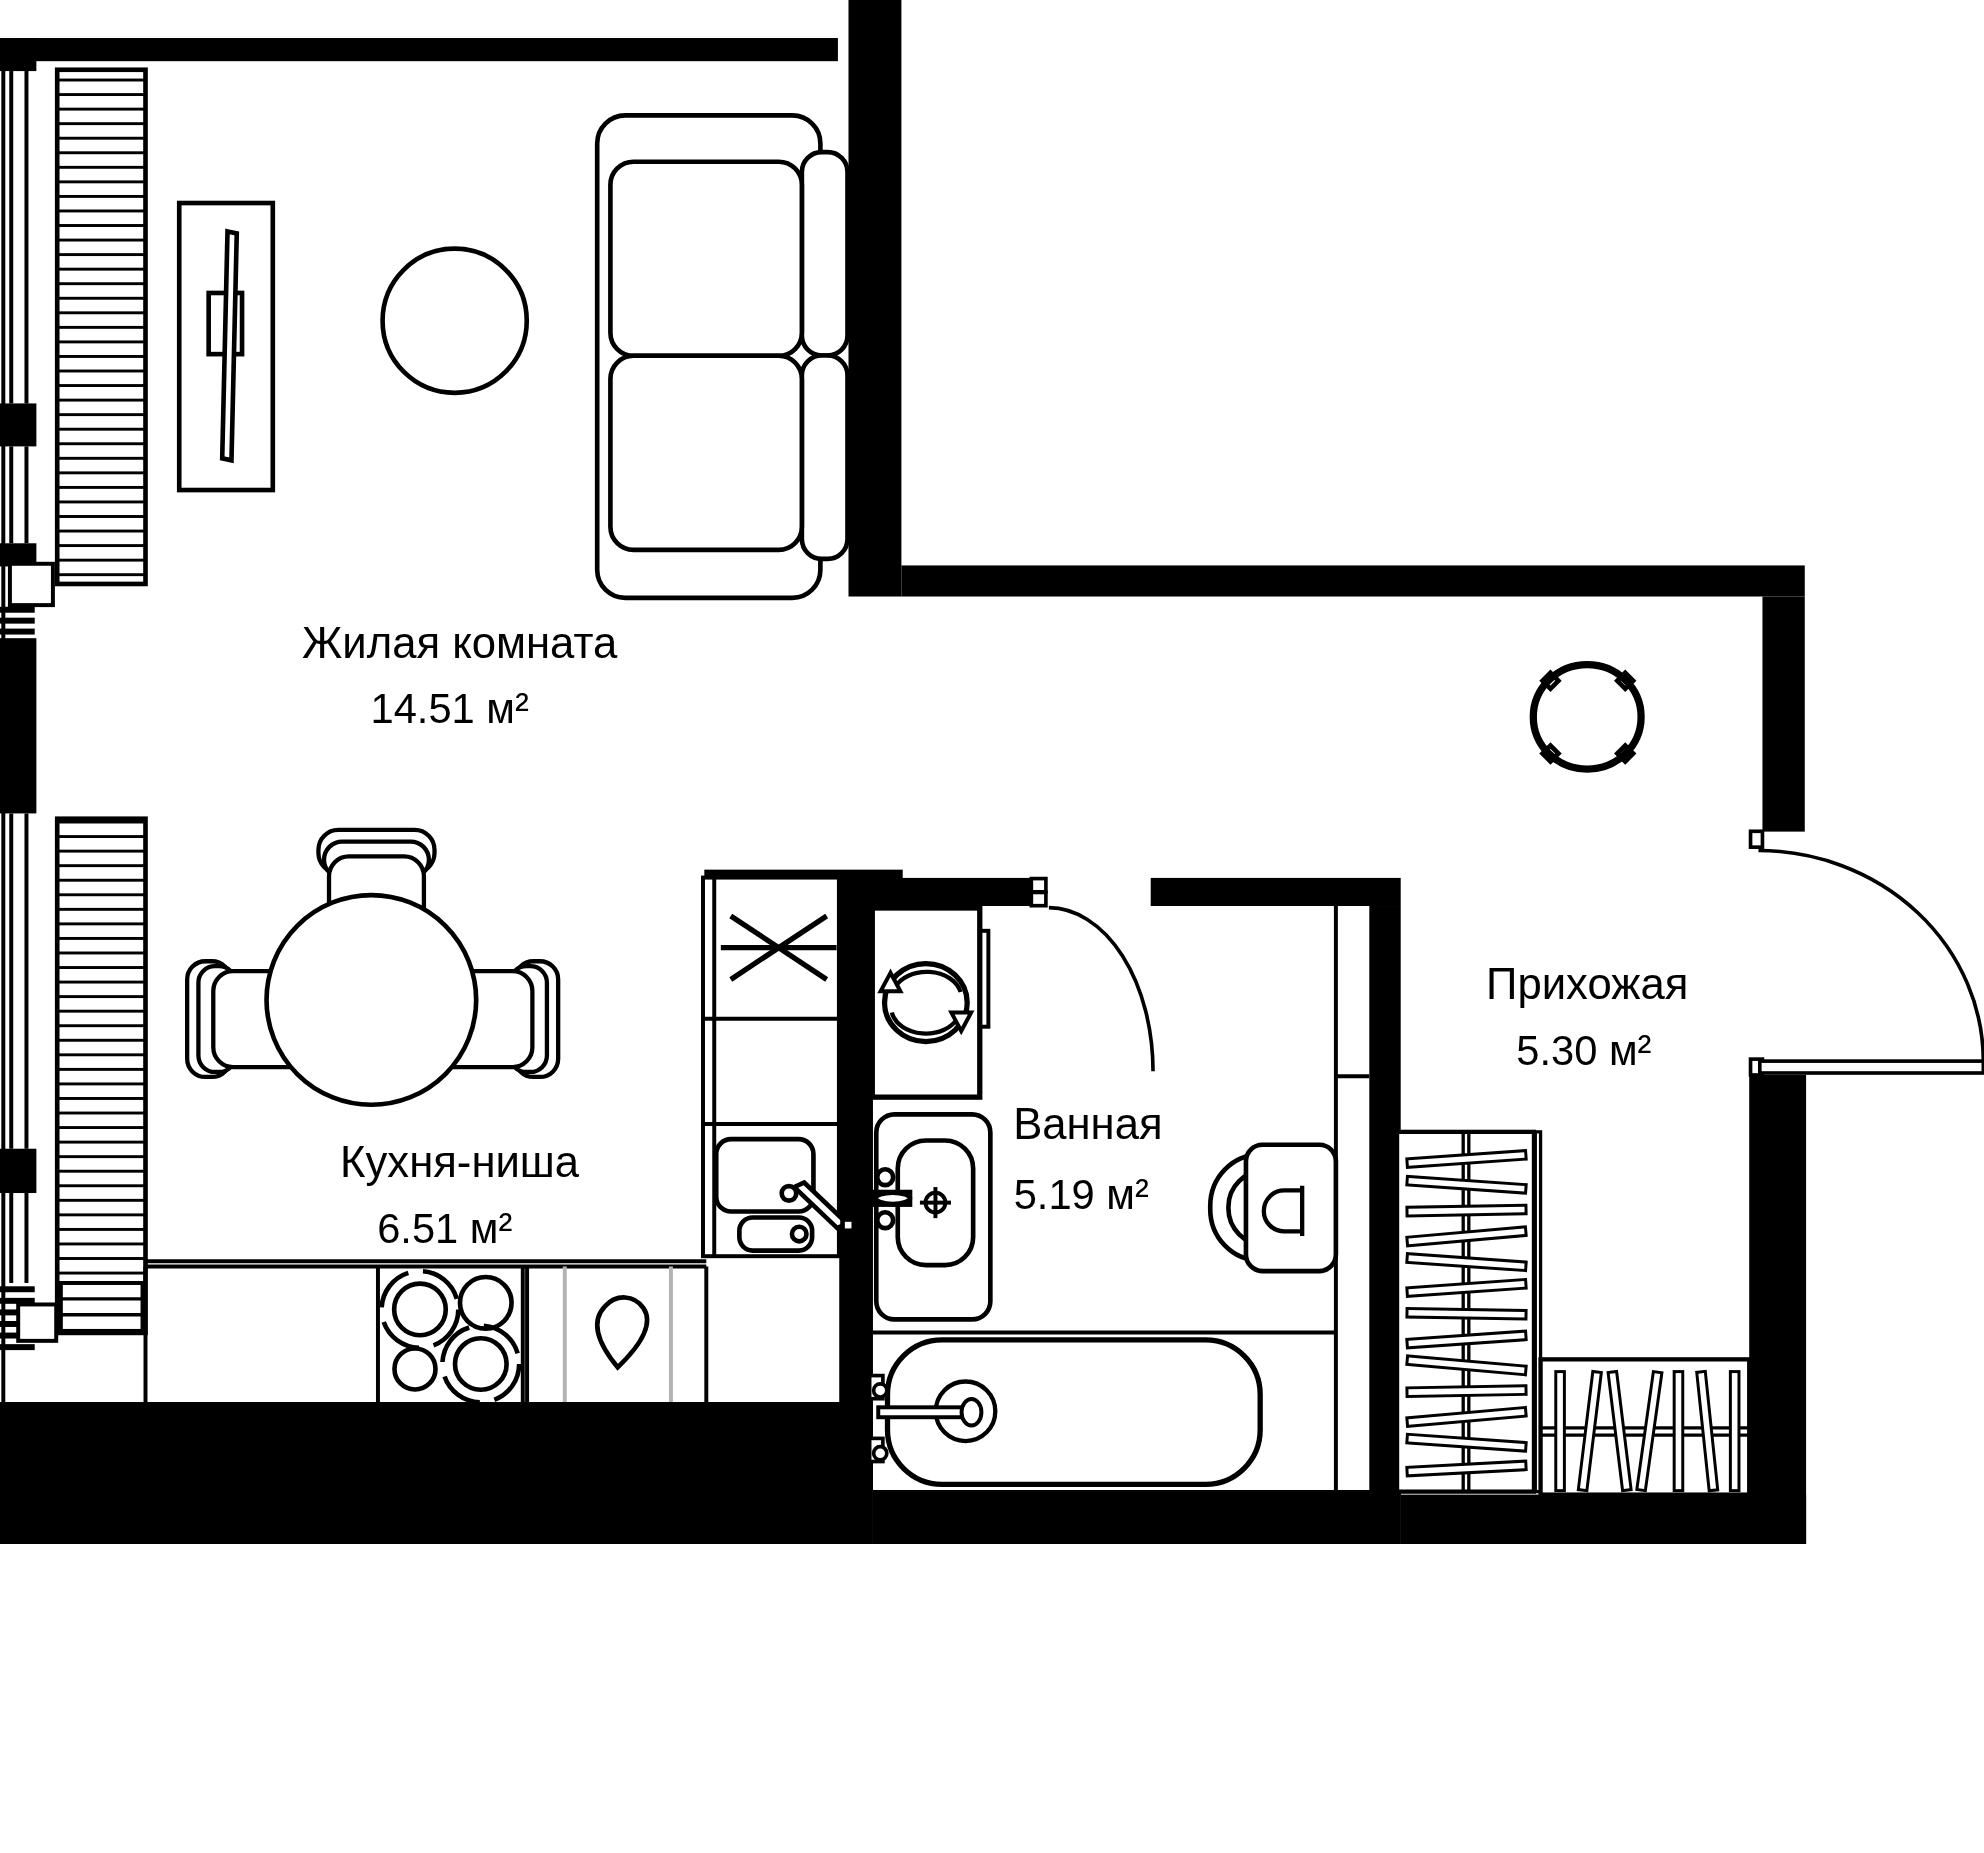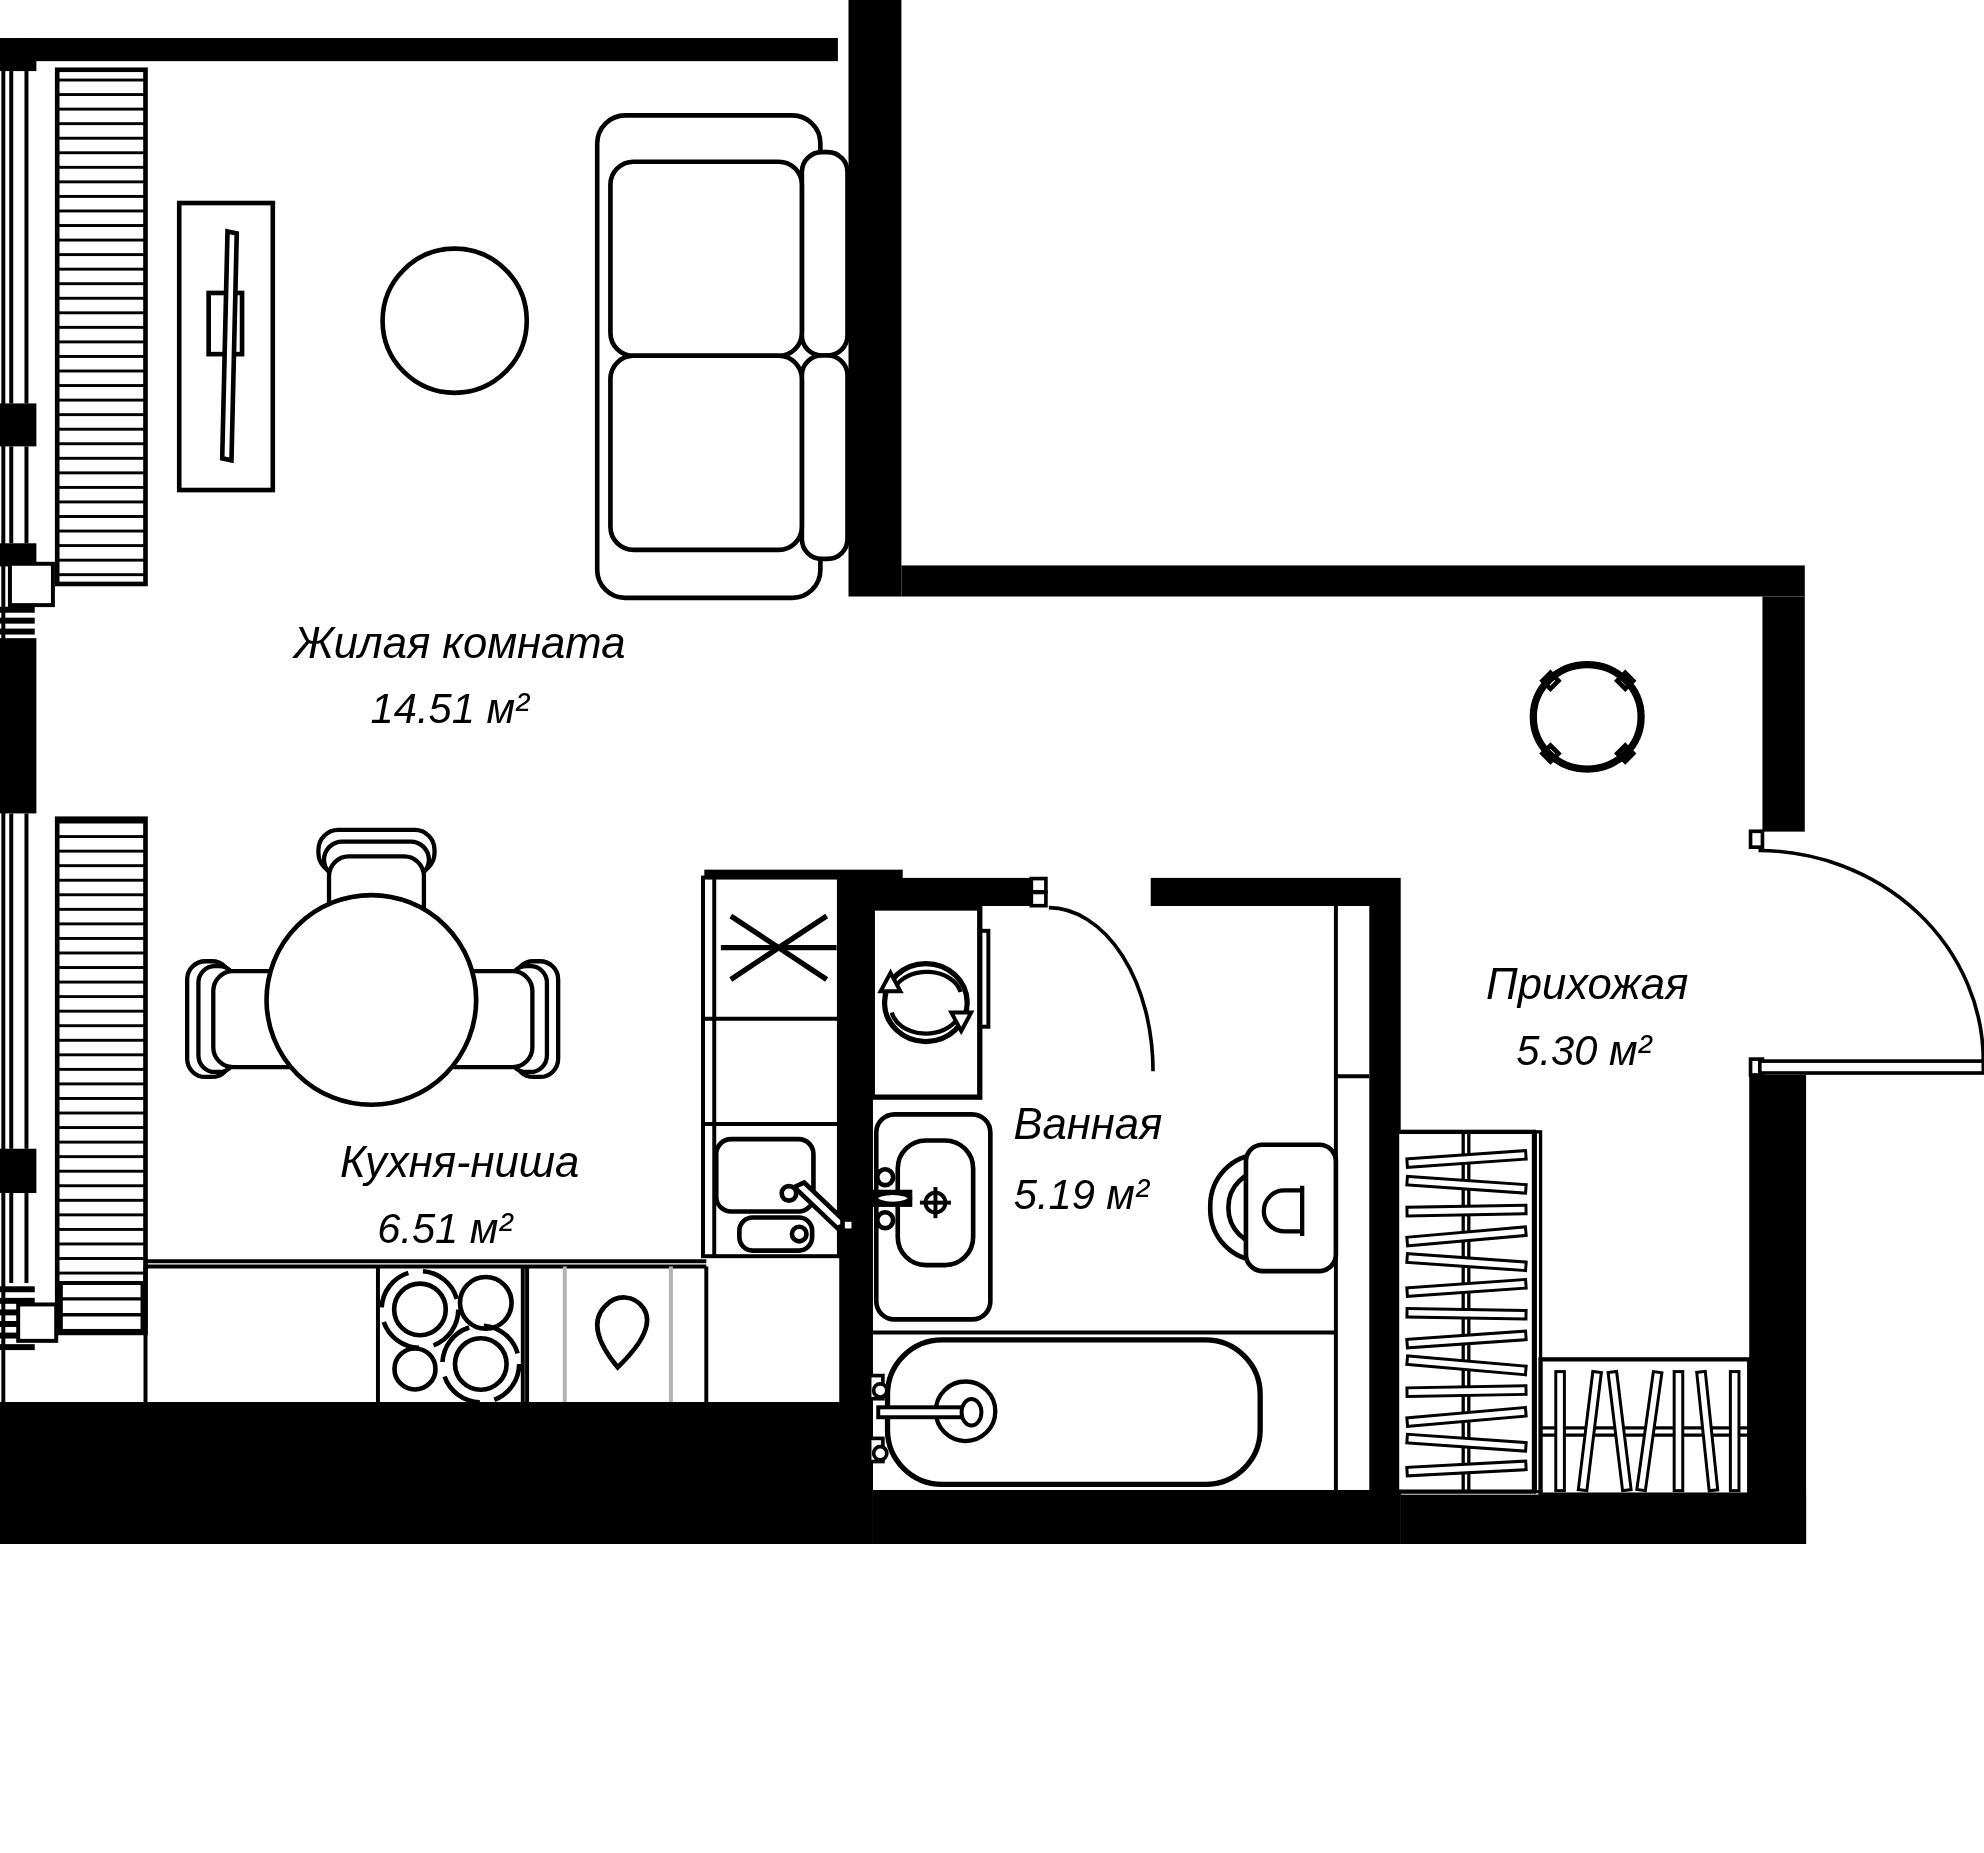--- a/index.html
+++ b/index.html
@@ -1,16 +1,16 @@
 <!DOCTYPE html>
 <html style="font-size:6.4px"><head>
 <meta charset="utf-8">
 <style>
   html,body{margin:0;padding:0;background:#ffffff;}
-  .plan-wrap{width:100%;background:#000000;font-style:italic;}
+  .plan-wrap{width:100%;background:#000000;}
   svg{display:block;width:100%;height:auto;background:#ffffff;}
   text{font-family:"Liberation Sans","DejaVu Sans",sans-serif;fill:#000;}
   .room-name{font-size:132px;}
   .room-area{font-size:126px;}
 </style>
 </head>
 <body>
 
 <div class="plan-wrap">
 <svg viewBox="0 0 6000 4670" xmlns="http://www.w3.org/2000/svg">

